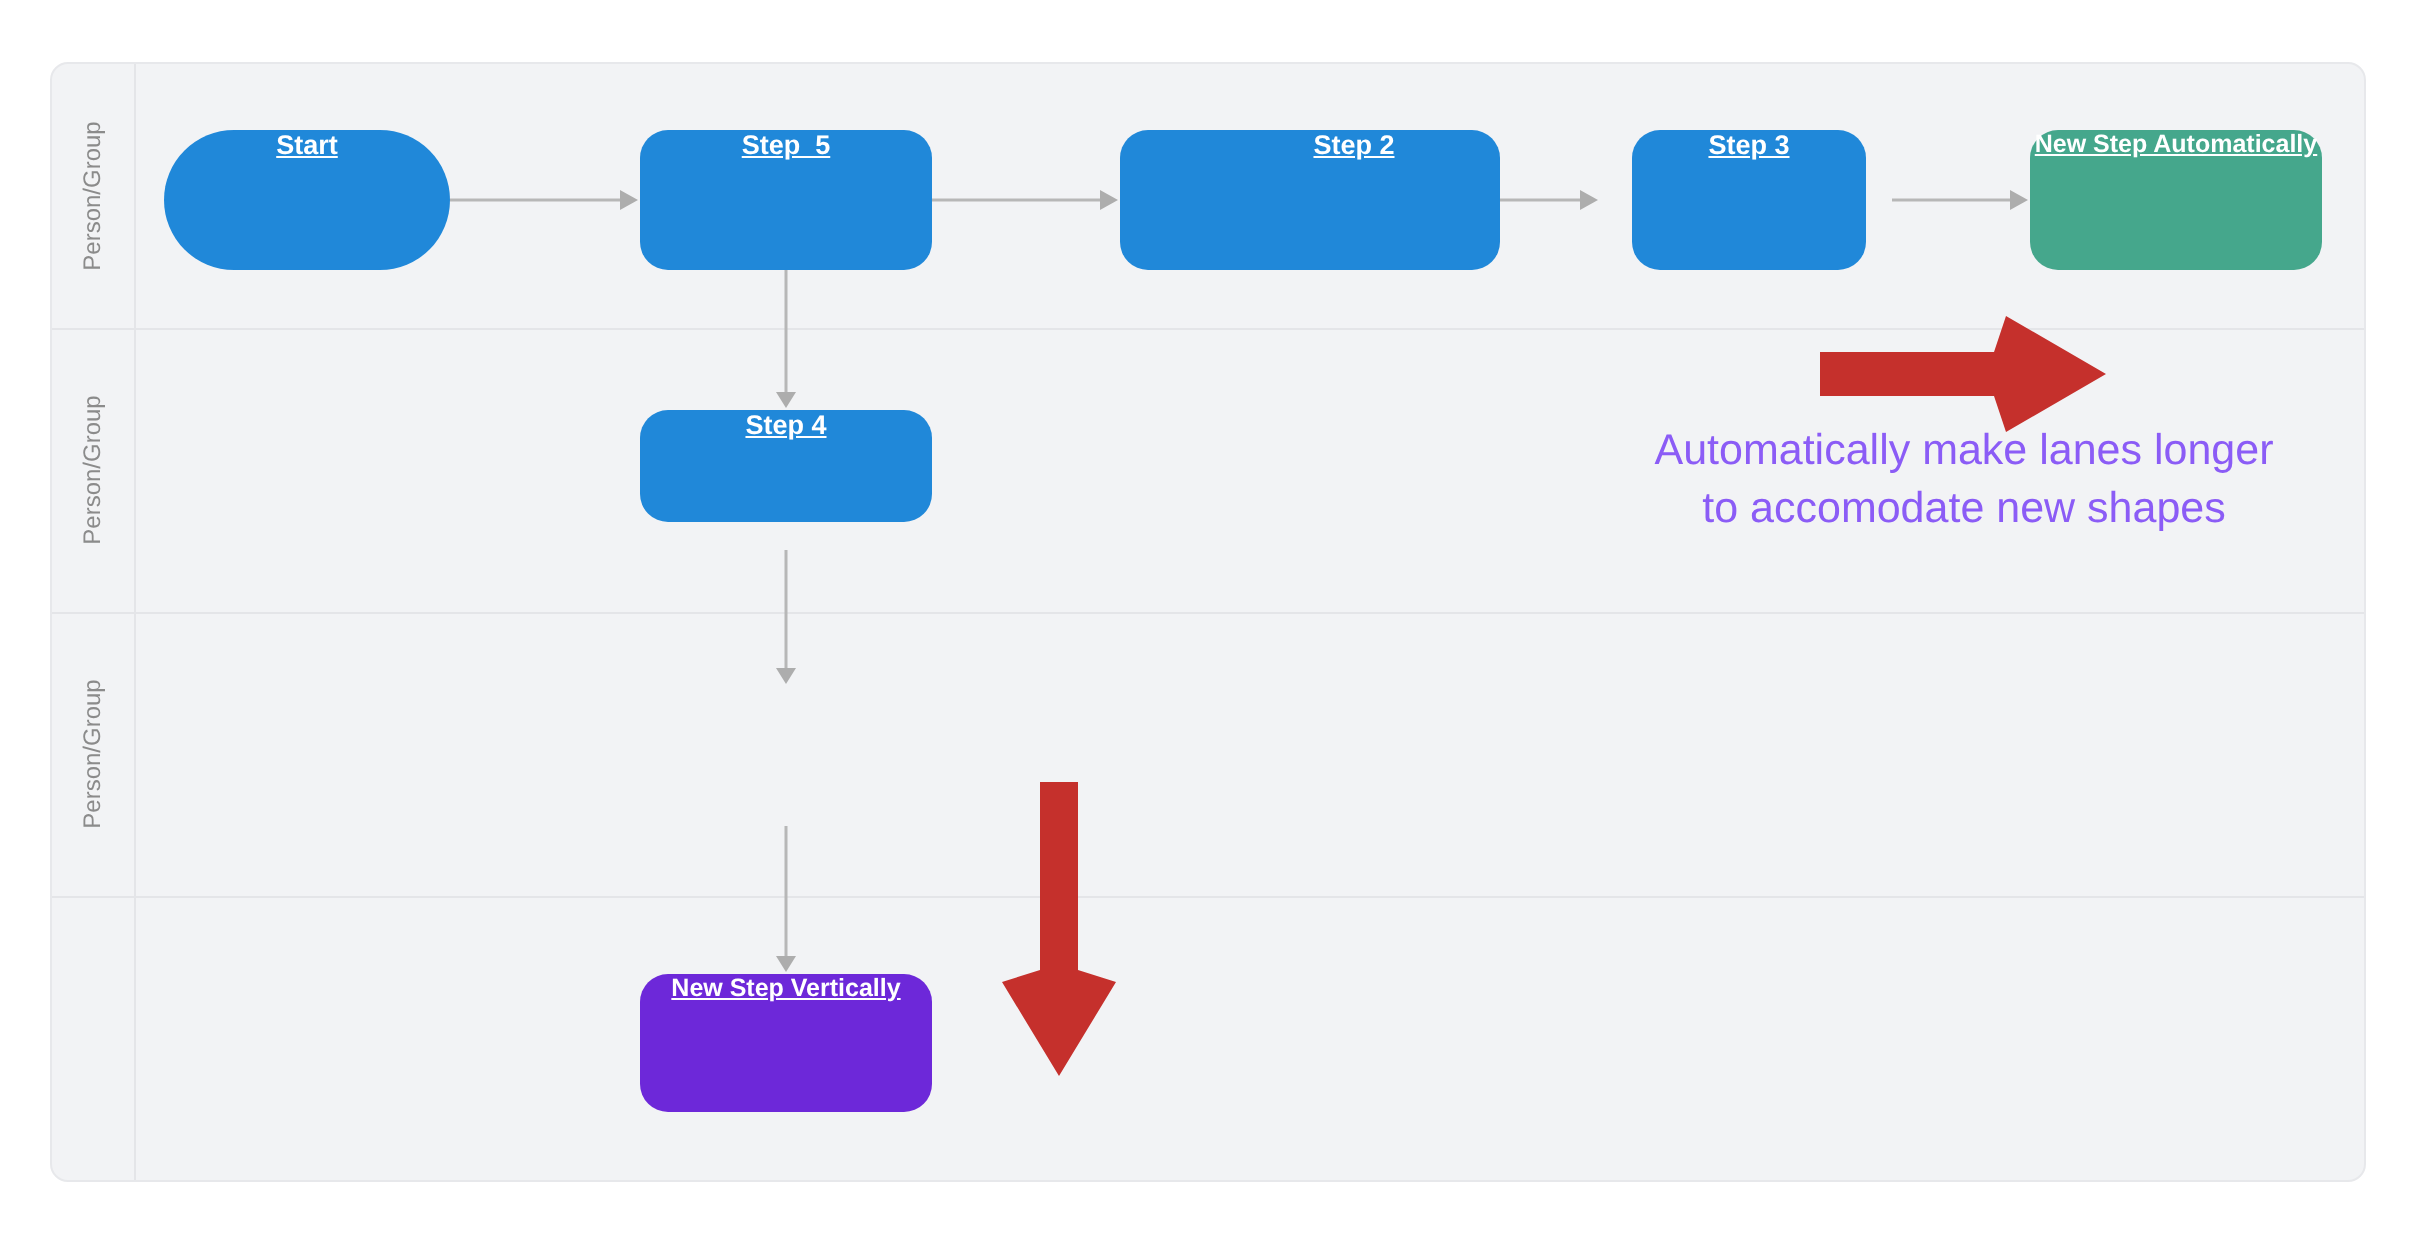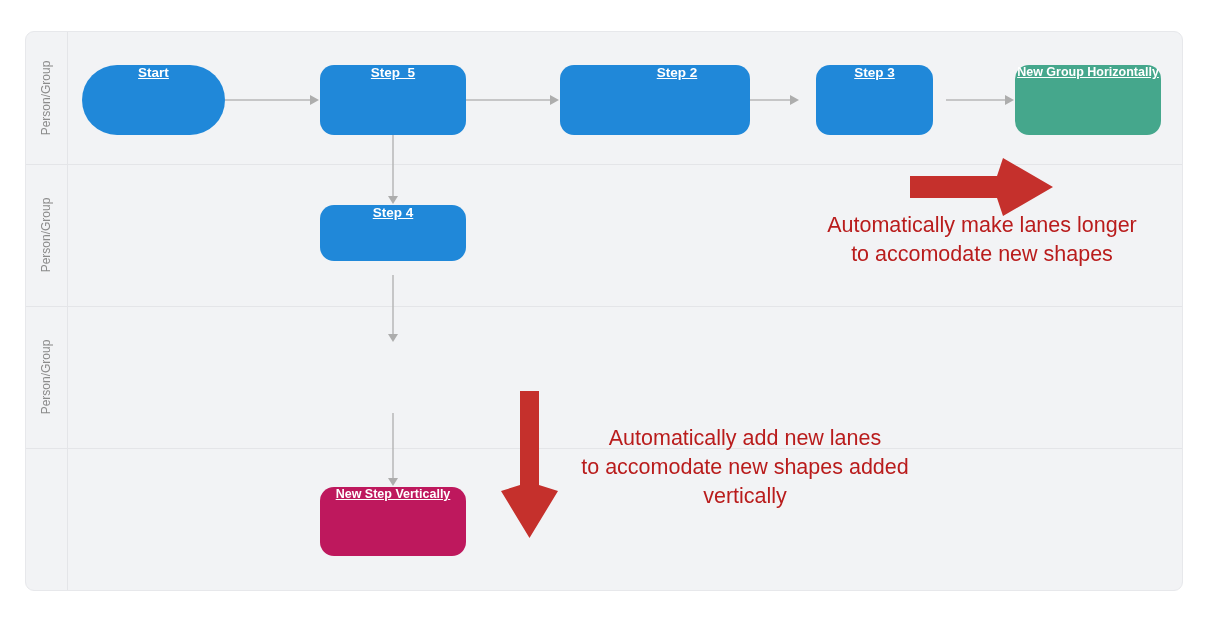--- a/index.html
+++ b/index.html
@@ -18,35 +18,35 @@
     font-size:12px;color:#8B8B8B;text-align:center;transform:rotate(-90deg);
     white-space:nowrap;
   }
   .node{
     position:absolute;display:flex;justify-content:center;
     color:#ffffff;font-weight:600;font-size:13.5px;z-index:3;text-decoration:underline;
   }
   .node .node-label{white-space:pre;text-align:center;padding:0 6px;}
   .node-blue{background:#2088D9;}
   .node-green{background:#45A78C;}
-  .node-rose{background:#be185d;}
+  .node-rose{background:#6d28d9;}
   .shape-process{border-radius:14px;}
   .shape-terminator{border-radius:35px;}
   .small-text{font-size:12.5px;}
   #node-start{left:82px;top:65px;width:143px;height:70px;}
   #node-step1{left:320px;top:65px;width:146px;height:70px;}
   #node-step2{left:560px;top:65px;width:146px;height:70px;padding-left:44px;}
   #node-step3{left:800px;top:65px;width:117px;height:70px;margin-left:16px;}
   #node-new-h{left:1015px;top:65px;width:146px;height:70px;}
   #node-step4{left:320px;top:205px;width:146px;height:56px;}
   #node-step5{left:320px;top:343px;width:146px;height:70px;}
   #node-new-v{left:320px;top:487px;width:146px;height:69px;}
   .overlay-svg{position:absolute;left:0;top:0;z-index:2;}
   .annotation{
-    position:absolute;z-index:4;color:#b91c1c;font-size:21.5px;line-height:29px;
+    position:absolute;z-index:4;color:#8b5cf6;font-size:21.5px;line-height:29px;
     text-align:center;font-weight:500;
   }
   #annotation-horizontal{left:782px;top:211px;width:400px;}
   #annotation-vertical{left:545px;top:424px;width:400px;}
 </style>
 </head>
 <body>
 
 <div class="canvas">
 
@@ -92,32 +92,27 @@
   <div class="node node-blue shape-process" id="node-step1">
     <span class="node-label">Step  5</span>
   </div>
   <div class="node node-blue shape-process" id="node-step2">
     <span class="node-label">Step 2</span>
   </div>
   <div class="node node-blue shape-process" id="node-step3">
     <span class="node-label">Step 3</span>
   </div>
   <div class="node node-green shape-process small-text" id="node-new-h">
-    <span class="node-label">New Group Horizontally</span>
+    <span class="node-label">New Step Automatically</span>
   </div>
   <div class="node node-blue shape-process" id="node-step4">
     <span class="node-label">Step 4</span>
   </div>
   <div class="node node-rose shape-process small-text" id="node-new-v">
     <span class="node-label">New Step Vertically</span>
   </div>
 
   <div class="annotation" id="annotation-horizontal">
     <div>Automatically make lanes longer</div>
     <div>to accomodate new shapes</div>
   </div>
-  <div class="annotation" id="annotation-vertical">
-    <div>Automatically add new lanes</div>
-    <div>to accomodate new shapes added</div>
-    <div>vertically</div>
-  </div>
 
 </div>
 
 </body></html>

